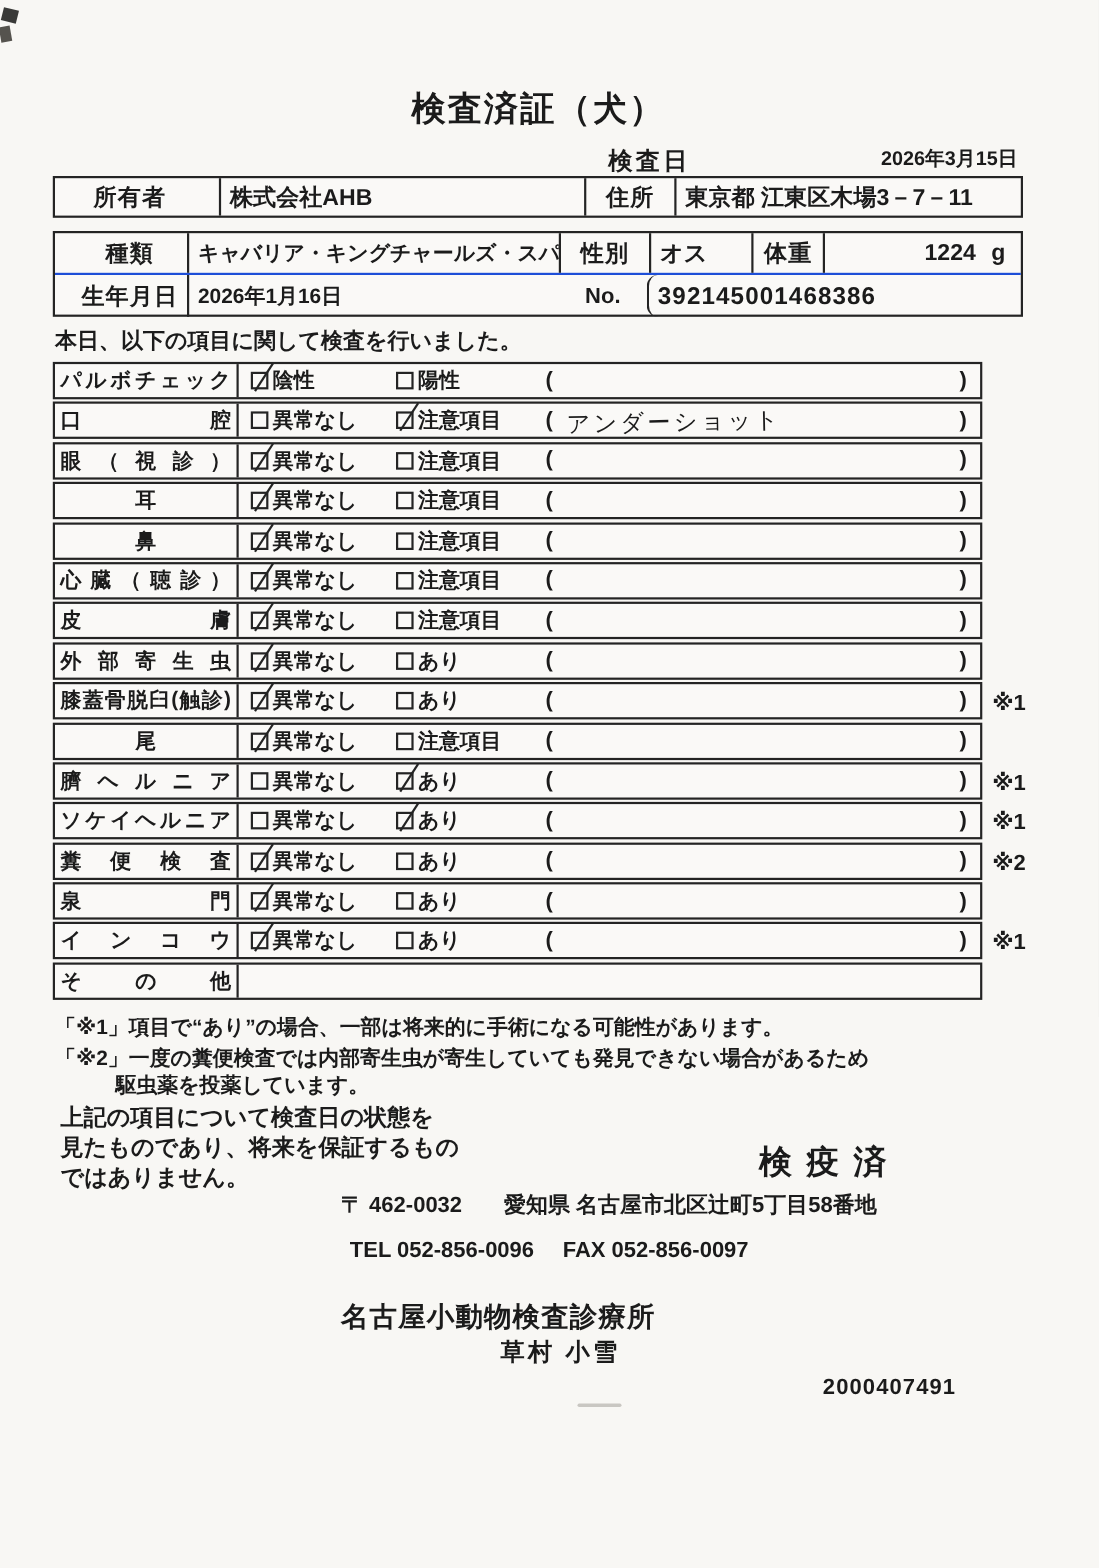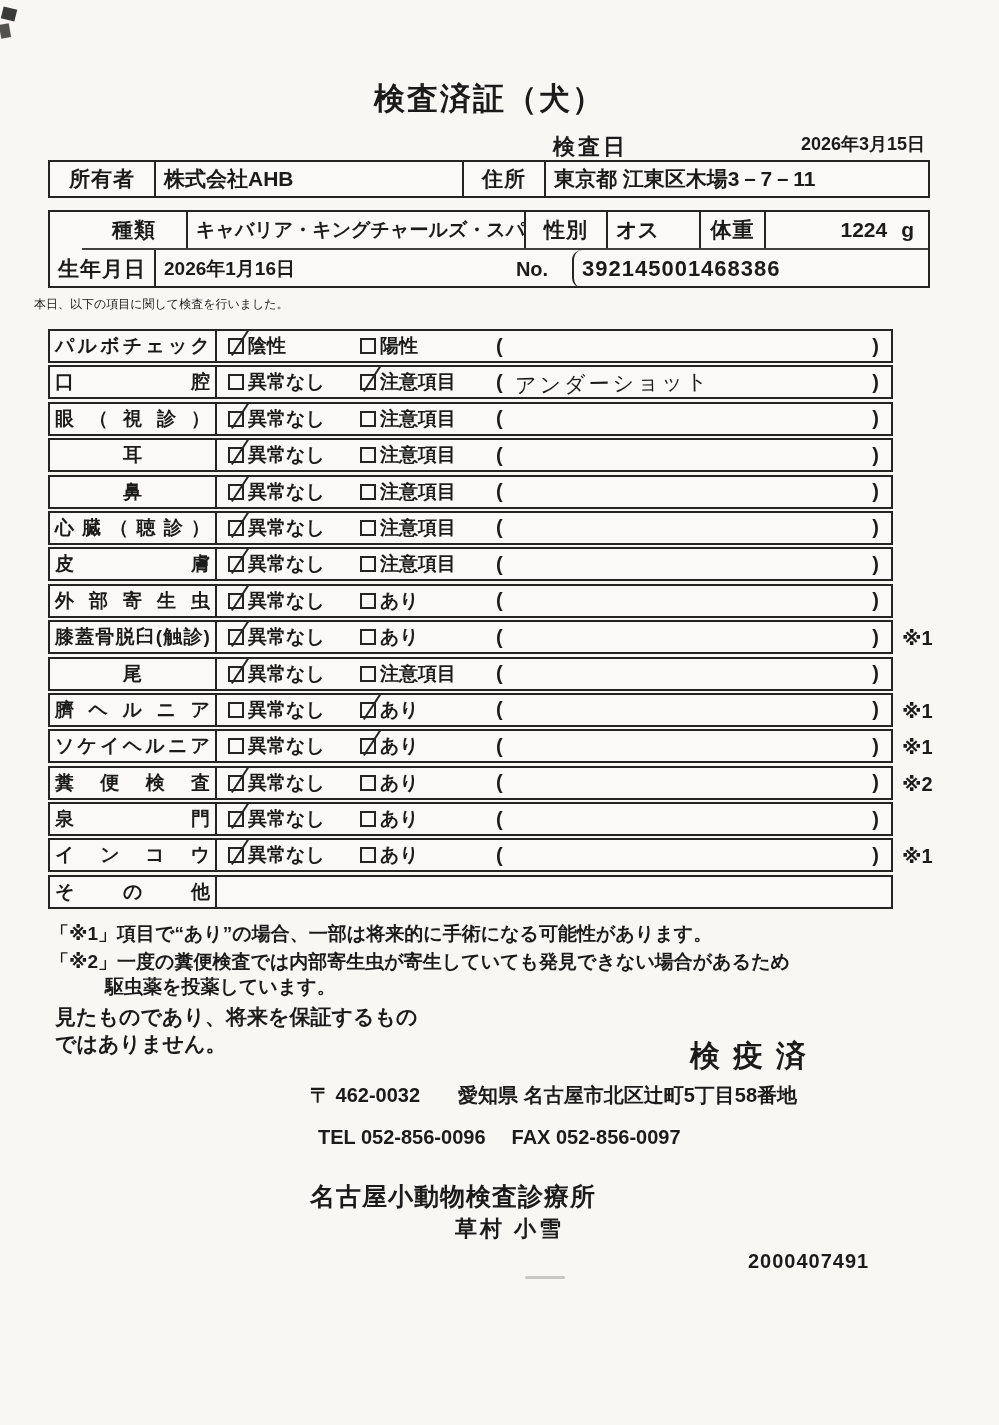--- a/index.html
+++ b/index.html
@@ -25,43 +25,43 @@
   .title{
     left:0;right:20px;top:78px;text-align:center;
     font-size:31px;font-weight:700;letter-spacing:2px;
   }
 
   .date-row-label{left:553px;top:132px;font-size:22px;font-weight:600;letter-spacing:3px;}
   .date-row-value{top:132px;left:770px;width:155px;text-align:right;font-size:18px;font-weight:600;}
 
   
   .tbl{position:absolute;left:48px;width:882px;border:2px solid #242424;box-sizing:border-box;background:#faf9f7;}
-  .trow{display:flex;align-items:flex-start;box-sizing:border-box;}
+  .trow{display:flex;align-items:flex-start;box-sizing:border-box;padding-left:16px;}
   .tcell{box-sizing:border-box;height:100%;display:flex;align-items:center;font-size:21px;font-weight:600;padding:0 8px;overflow:hidden;white-space:nowrap;}
   .tcell.lab{justify-content:center;letter-spacing:1px;}
   .bl{border-left:2px solid #242424;}
-  .bb{border-bottom:2px solid #404040;margin-left:32px;}
+  .bb{border-bottom:2px solid #1d4ed8;}
 
   .owner-tbl{top:160px;height:38px;}
   .pet-tbl{top:210px;height:78px;}
   .pet-tbl .trow{height:38px;}
   .w-ownerlab{width:104px;}
-  .w-ownerval{width:308px;}
+  .w-ownerval{width:332px;margin-left:29px;}
   .w-addrlab{width:82px;}
   .w-addrval{flex:1;}
   .w-breedlab{width:104px;}
   .w-breedval{width:338px;font-size:19px;}
   .w-sexlab{width:82px;}
   .w-sexval{width:93px;}
   .w-wlab{width:65px;padding:0 4px;}
   .w-wval{flex:1;justify-content:flex-end;gap:14px;padding-right:14px;}
   .w-nolab{width:80px;justify-content:center;font-size:20px;}
   .w-noval{flex:1;font-size:22px;letter-spacing:1px;border-radius:10px;}
 
-  .intro{left:34px;top:296px;font-size:12px;font-weight:400;}
+  .intro{left:50px;top:296px;font-size:20px;font-weight:700;}
 
   
   .checklist{position:absolute;left:48px;top:329px;width:845px;}
   .crow{
     position:relative;display:flex;align-items:stretch;
     height:34px;margin-bottom:2.4px;
     border:2px solid #242424;box-sizing:border-box;background:#faf9f7;
   }
   .clabel{
     width:167px;box-sizing:border-box;border-right:2px solid #242424;
@@ -518,20 +518,21 @@
       </div>
       <span class="cmark"></span>
     </div>
   </div>
 
   <div class="abs fnote fnote1">「※1」項目で“あり”の場合、一部は将来的に手術になる可能性があります。</div>
   <div class="abs fnote fnote2">「※2」一度の糞便検査では内部寄生虫が寄生していても発見できない場合があるため</div>
   <div class="abs fnote fnote3">駆虫薬を投薬しています。</div>
 
   <div class="abs disclaimer">
+    <div>上記の項目について検査日の状態を</div>
     <div>見たものであり、将来を保証するもの</div>
     <div>ではありません。</div>
   </div>
   <div class="abs stamp">検疫済</div>
 
   <div class="abs postal-line">
     <span>〒 462-0032</span>
     <span>愛知県 名古屋市北区辻町5丁目58番地</span>
   </div>
   <div class="abs tel-line">

